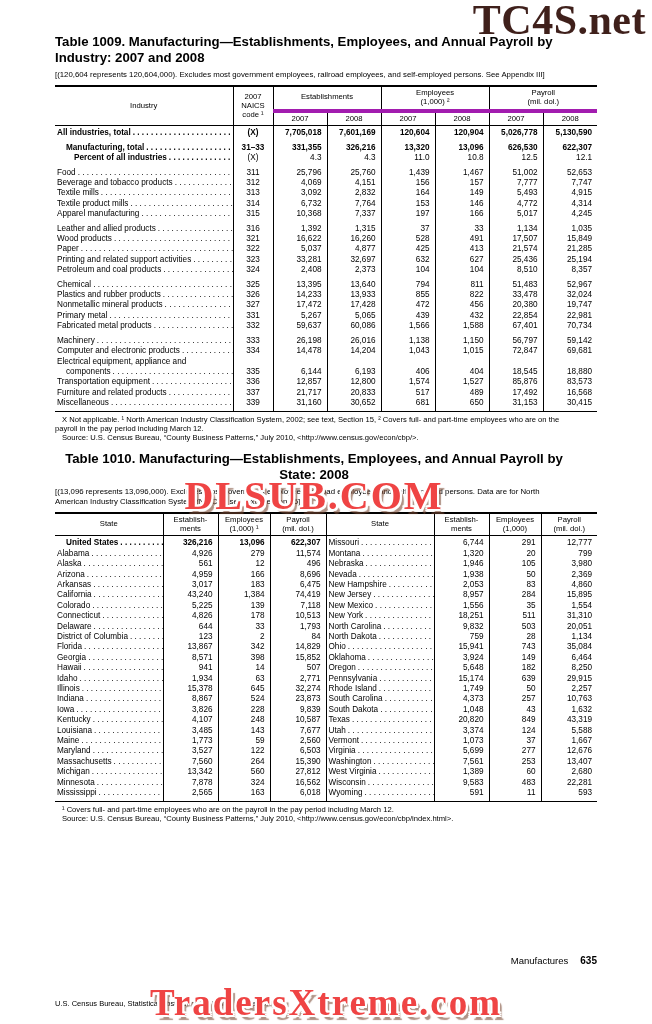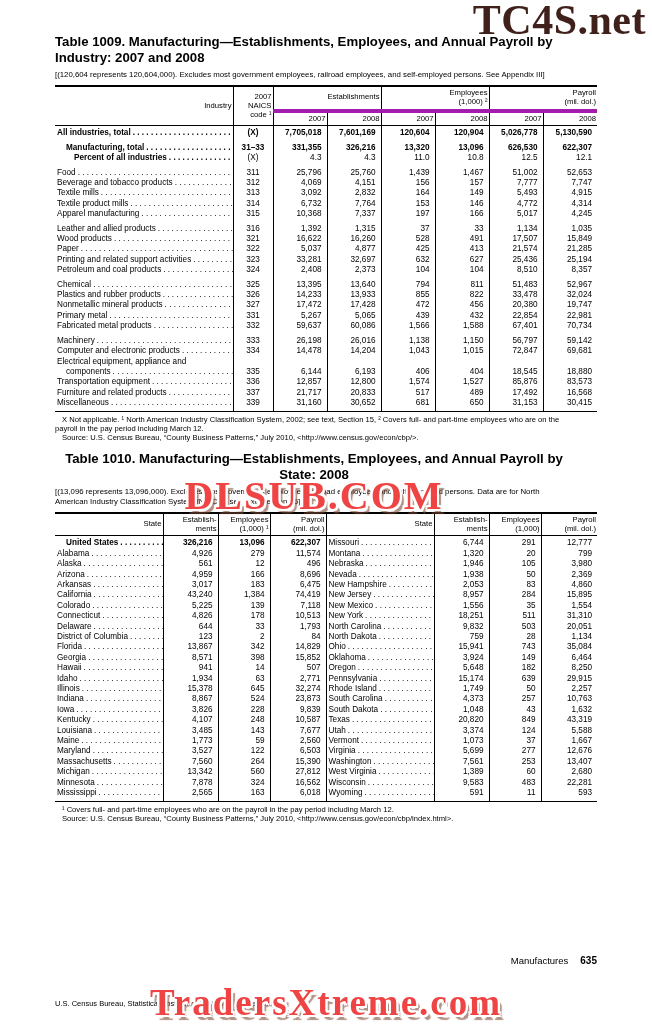--- a/index.html
+++ b/index.html
@@ -17,21 +17,21 @@
   
   .title { font-size: 13.2px; font-weight: 700; line-height: 16px; margin: 0 0 4px 0; }
   .note  { font-size: 7.8px; line-height: 10px; margin: 0 0 5px 0; }
   .sec2-title { margin-top: 8px; text-align: center; }
   .note-wrap { position: relative; }
 
   
   table { border-collapse: collapse; table-layout: fixed; width: 100%; }
   .t1009, .t1010 { border-top: 2px solid #000; border-bottom: 1.2px solid #000; }
   .t1009 thead, .t1010 thead { border-bottom: 1px solid #000; }
-  th { font-size: 7.7px; line-height: 8.8px; font-weight: normal; text-align: right;
+  th { font-size: 7.7px; line-height: 8.8px; font-weight: normal; text-align: center;
        vertical-align: middle; padding: 2px 1px; }
   td { font-size: 8.2px; line-height: 10.4px; padding: 0; vertical-align: bottom; }
   .t1009 th, .t1009 td, .t1010 th, .t1010 td { border-left: 1px solid #000; }
   .nb { border-left: none !important; }
   .grp { border-bottom: 4px solid #a21caf; }
   .bl { display: block; }
   tbody tr:first-child td { padding-top: 2px; }
   tbody tr:last-child td { padding-bottom: 2px; }
   tr.gap td { padding-top: 4px; }
   tr.b td { font-weight: 700; }

